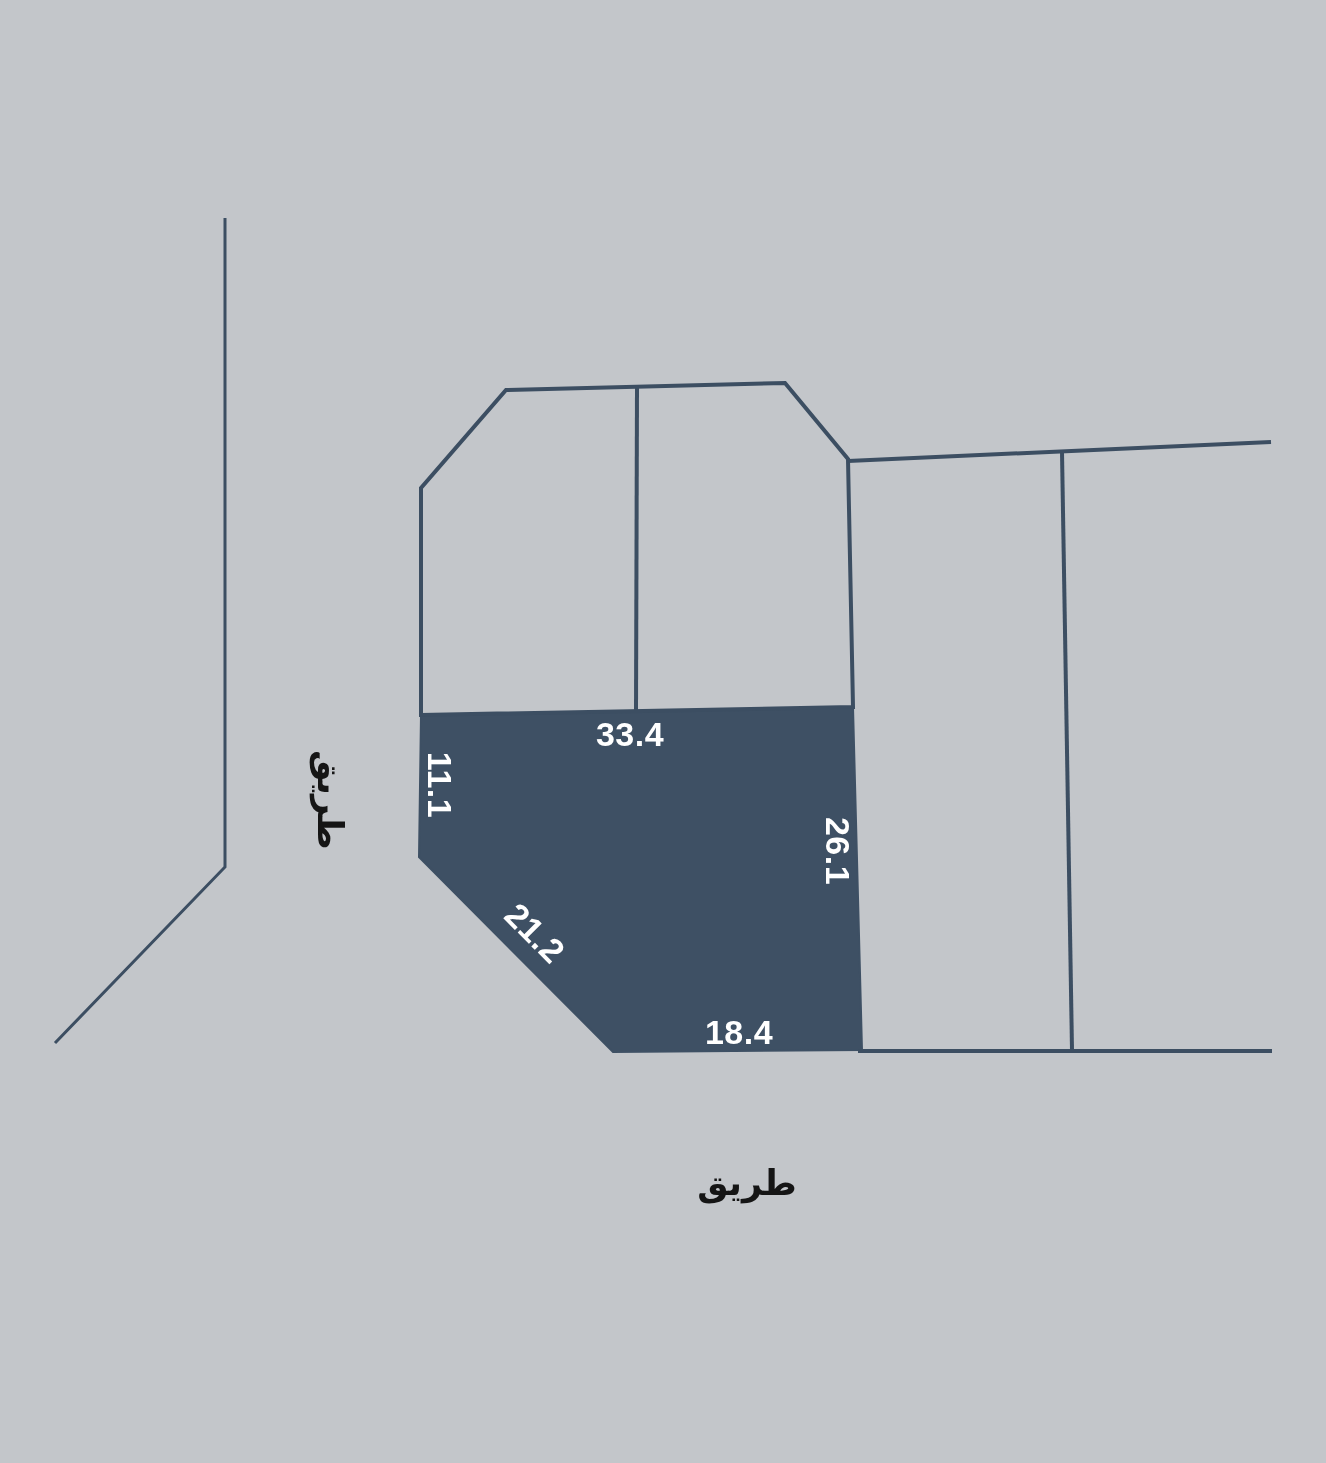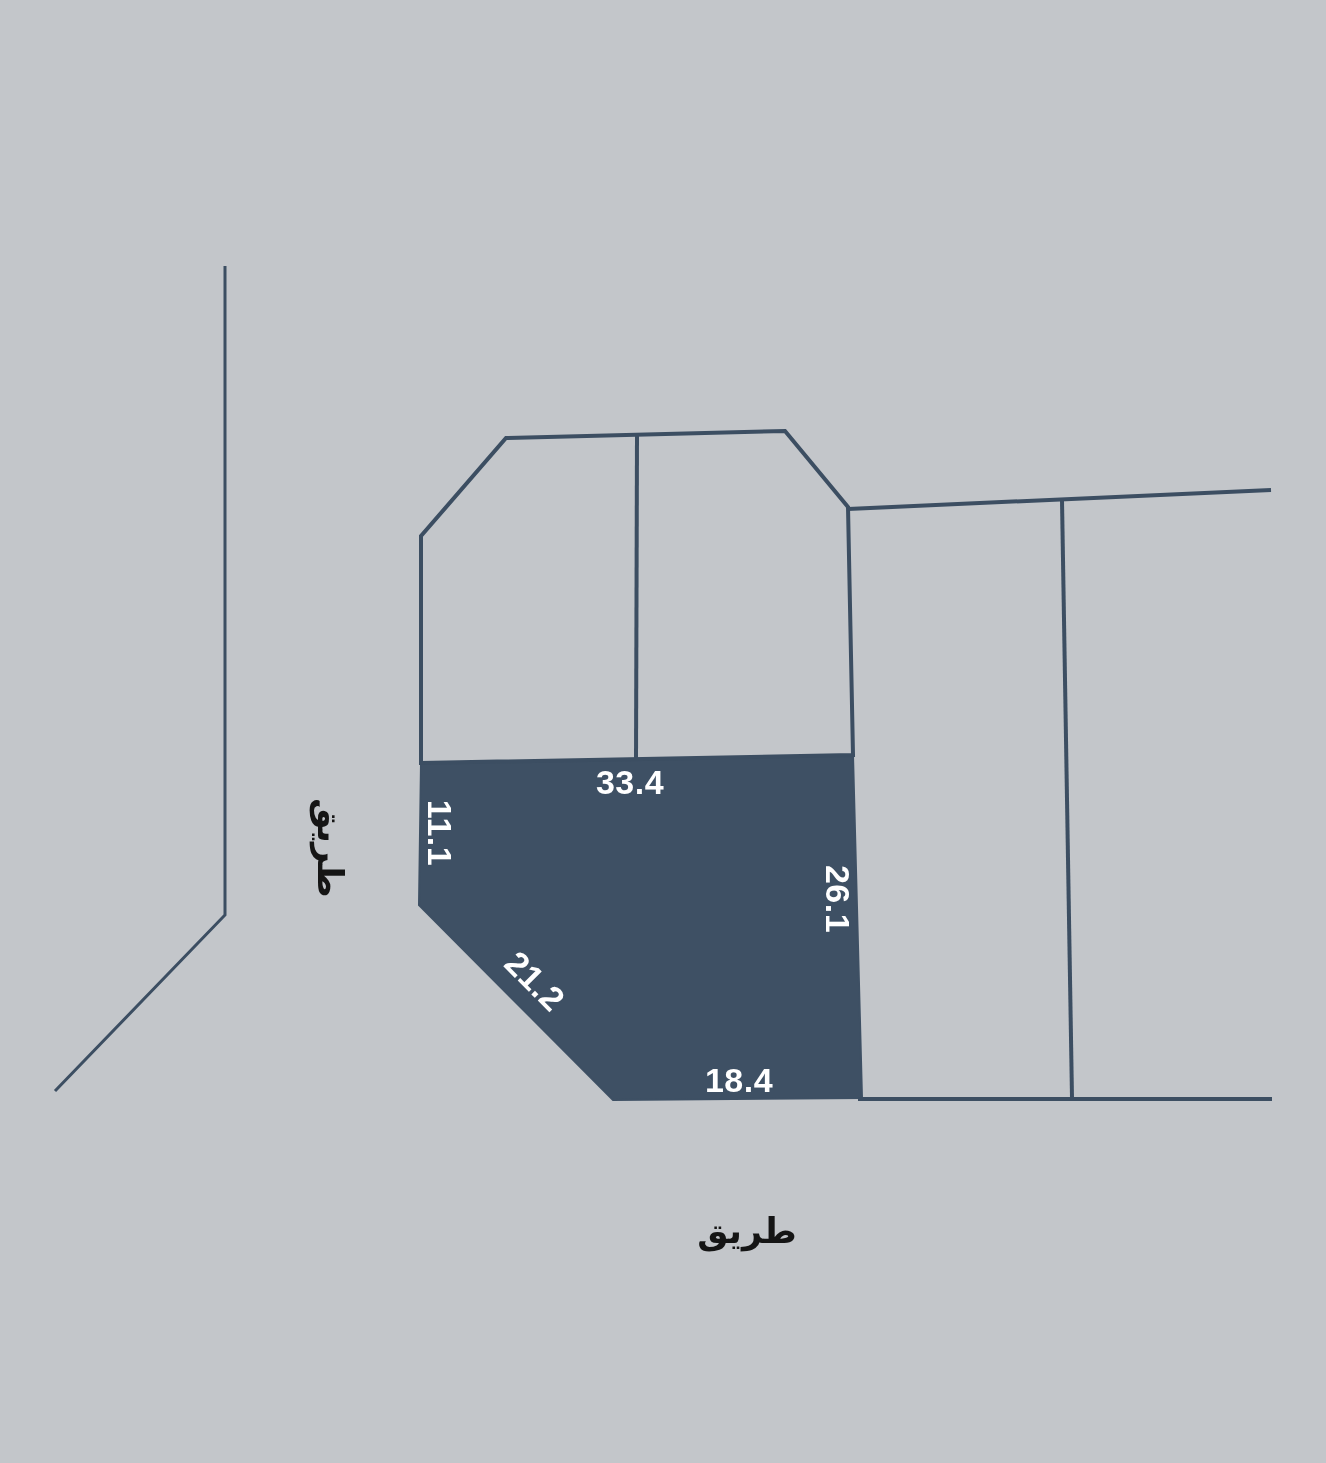--- a/index.html
+++ b/index.html
@@ -7,21 +7,20 @@
     padding: 0;
     width: 1326px;
     height: 1463px;
     overflow: hidden;
     font-family: "Liberation Sans", sans-serif;
   }
   #map-wrap {
     position: relative;
     width: 1326px;
     height: 1163px;
-    margin-top: 48px;
   }
   svg { display: block; }
   .dim-label {
     font-family: "Liberation Sans", "DejaVu Sans", sans-serif;
     font-size: 34px;
     font-weight: 600;
     text-anchor: middle;
     letter-spacing: 0.5px;
   }
   .road-label {

